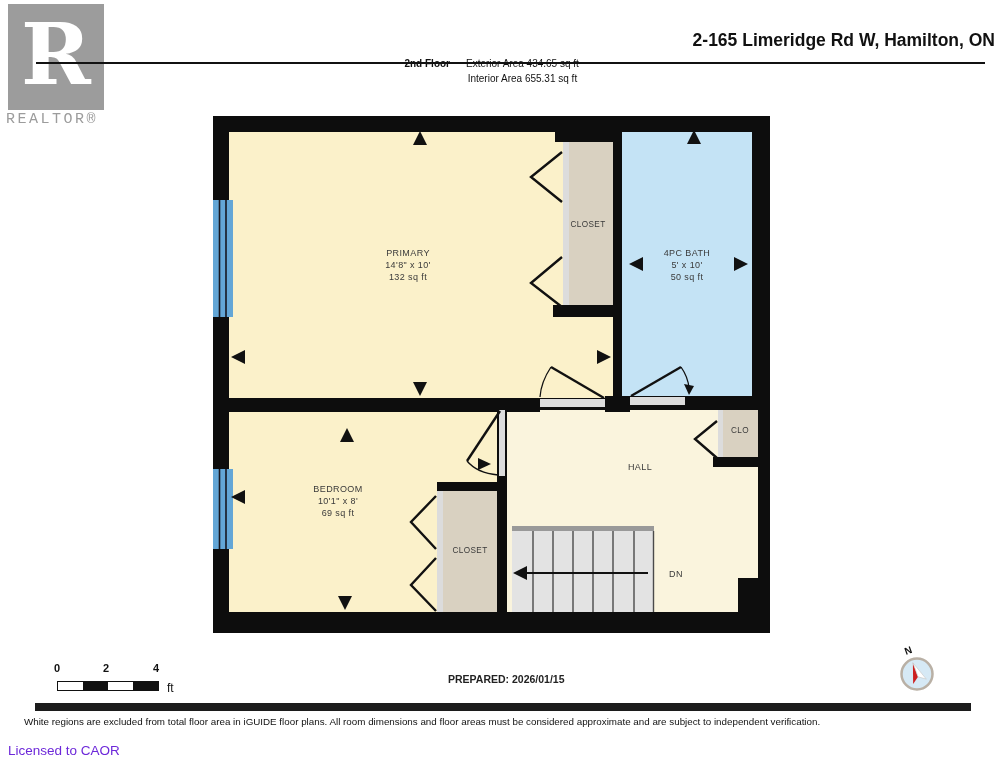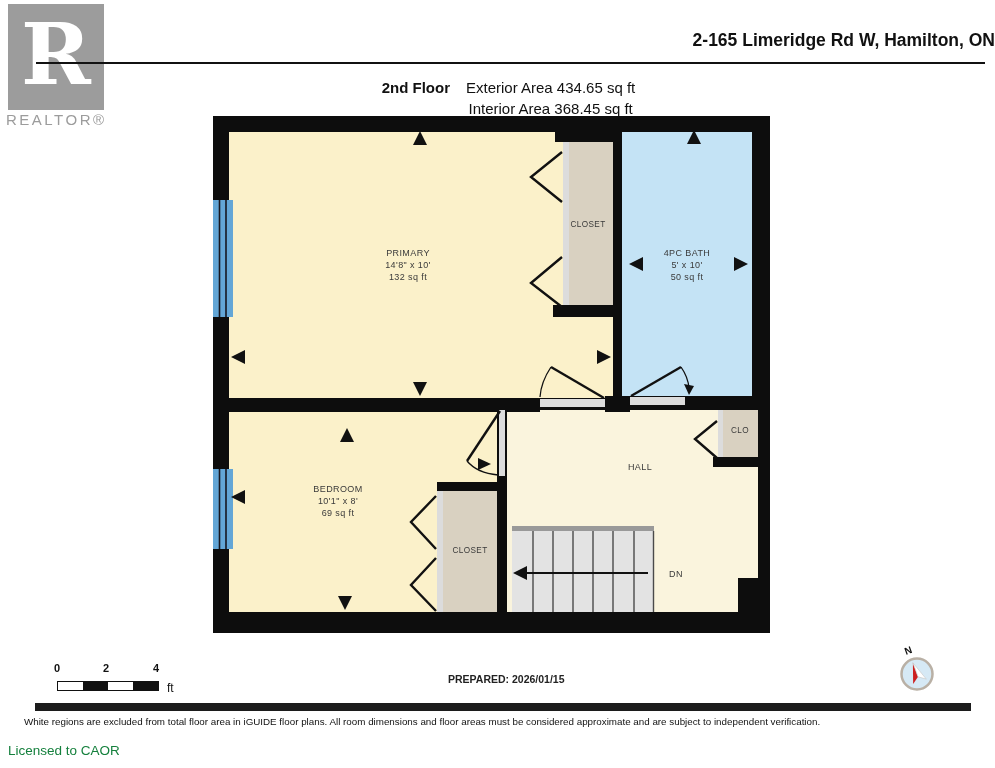--- a/index.html
+++ b/index.html
@@ -6,39 +6,39 @@
   .page{position:relative;width:995px;height:768px;background:#ffffff;
         font-family:"Liberation Sans",sans-serif;overflow:hidden;}
   .abs{position:absolute;}
 
   
   .logo-block{left:8px;top:4px;width:96px;height:106px;background:#9c9c9c;
               display:flex;align-items:center;justify-content:center;}
   .logo-r{color:#ffffff;font-family:"DejaVu Serif",serif;font-weight:bold;
           font-size:84px;line-height:1;transform:translateY(-2px);}
   .logo-word{left:6px;top:111px;width:118px;color:#9c9c9c;font-size:15px;
-             letter-spacing:2.5px;font-family:Liberation Sans, sans-serif;}
+             letter-spacing:2.5px;font-family:Liberation Mono, monospace;}
   .title{left:0;top:30px;width:995px;text-align:right;font-size:17.5px;
          font-weight:bold;color:#111;}
   .header-rule{left:36px;top:62px;width:949px;height:2px;background:#111;}
-  .floorinfo{left:330px;top:79px;width:380px;display:flex;gap:16px;font-size:15px;color:#111;}
+  .floorinfo{left:330px;top:58px;width:380px;display:flex;gap:16px;font-size:10px;color:#111;}
   .floorinfo .flabel{font-weight:bold;width:120px;text-align:right;}
   .floorinfo .fareas div{margin-bottom:4px;text-align:center;}
 
   
   .scale-ticks{left:52px;top:662px;width:120px;height:13px;font-size:11px;font-weight:bold;color:#111;}
   .scale-ticks span{position:absolute;top:0;}
   .scale-bar{left:57px;top:681px;width:100px;height:8px;border:1.5px solid #111;display:flex;}
   .scale-bar div{flex:1;}
   .seg-w{background:#ffffff;} .seg-b{background:#111111;}
   .scale-unit{left:167px;top:681px;font-size:12px;font-weight:normal;color:#111;}
   .prepared{left:448px;top:673px;font-size:10.5px;font-weight:bold;color:#222;}
   .footer-bar{left:35px;top:703px;width:936px;height:8px;background:#1c1c1c;}
   .disclaimer{left:24px;top:716px;width:930px;font-size:9.8px;color:#111;}
-  .license{left:8px;top:743px;font-size:13.5px;color:#15803d;}
+  .license{left:8px;top:743px;font-size:13.5px;color:#6d28d9;}
 
   svg text{font-family:"Liberation Sans",sans-serif;}
   .roomlabel{fill:#3a3a3a;font-size:9px;letter-spacing:0.4px;text-anchor:middle;}
   .roomlabel-sm{fill:#3a3a3a;font-size:8.2px;letter-spacing:0.4px;text-anchor:middle;}
 </style>
 </head>
 <body>
 
 <div class="page">
 
@@ -47,21 +47,21 @@
   </div>
   <div class="abs logo-word">REALTOR®</div>
 
   <div class="abs title">2-165 Limeridge Rd W, Hamilton, ON</div>
   <div class="abs header-rule"></div>
 
   <div class="abs floorinfo">
     <div class="flabel">2nd Floor</div>
     <div class="fareas">
       <div>Exterior Area 434.65 sq ft</div>
-      <div>Interior Area 368.45 sq ft</div>
+      <div>Interior Area 655.31 sq ft</div>
     </div>
   </div>
 
   <svg class="abs" style="left:0;top:0" width="995" height="768" viewBox="0 0 995 768">
 
     <g>
       <rect x="213" y="116" width="557" height="517" fill="#0d0d0d"></rect>
     </g>
 
     <g>

